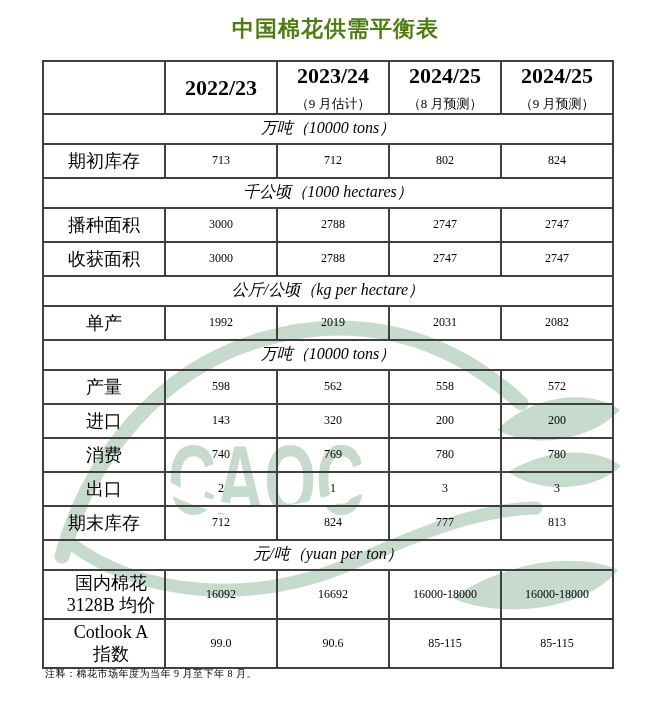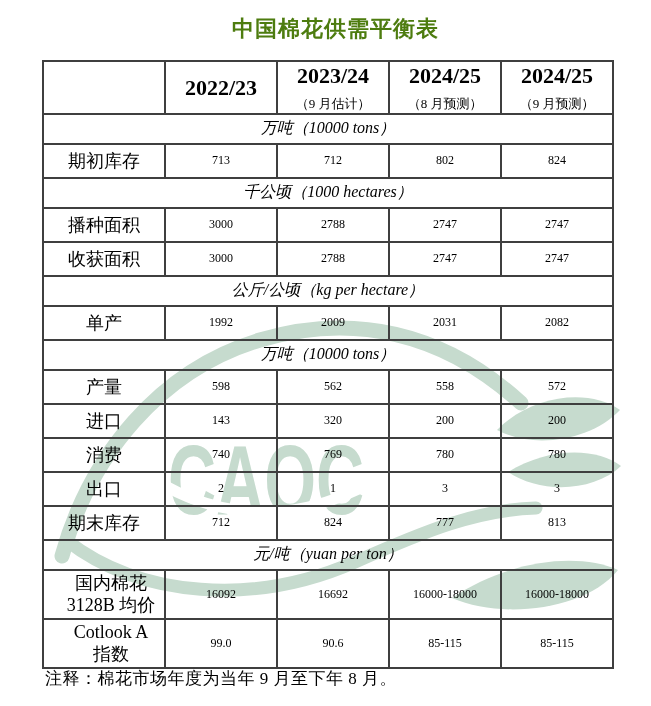--- a/index.html
+++ b/index.html
@@ -80,21 +80,21 @@
   td.label-cell.center {
     text-align: center;
     padding-left: 16px;
   }
   td.value-cell {
     font-size: 12px;
   }
   .footnote {
     position: absolute;
     left: 45px; top: 667px;
-    font-size: 17px;
+    font-size: 10px;
     color: #000000;
     z-index: 2;
     letter-spacing: 0.5px;
   }
 </style>
 </head>
 <body>
 
 <div class="page">
 
@@ -171,21 +171,21 @@
           <td class="value-cell">2788</td>
           <td class="value-cell">2747</td>
           <td class="value-cell">2747</td>
         </tr>
         <tr class="row-unit">
           <td colspan="5" class="unit-cell">公斤/公顷（kg per hectare）</td>
         </tr>
         <tr class="row-data">
           <td class="label-cell">单产</td>
           <td class="value-cell">1992</td>
-          <td class="value-cell">2009</td>
+          <td class="value-cell">2019</td>
           <td class="value-cell">2031</td>
           <td class="value-cell">2082</td>
         </tr>
         <tr class="row-unit">
           <td colspan="5" class="unit-cell">万吨（10000 tons）</td>
         </tr>
         <tr class="row-data">
           <td class="label-cell">产量</td>
           <td class="value-cell">598</td>
           <td class="value-cell">562</td>

